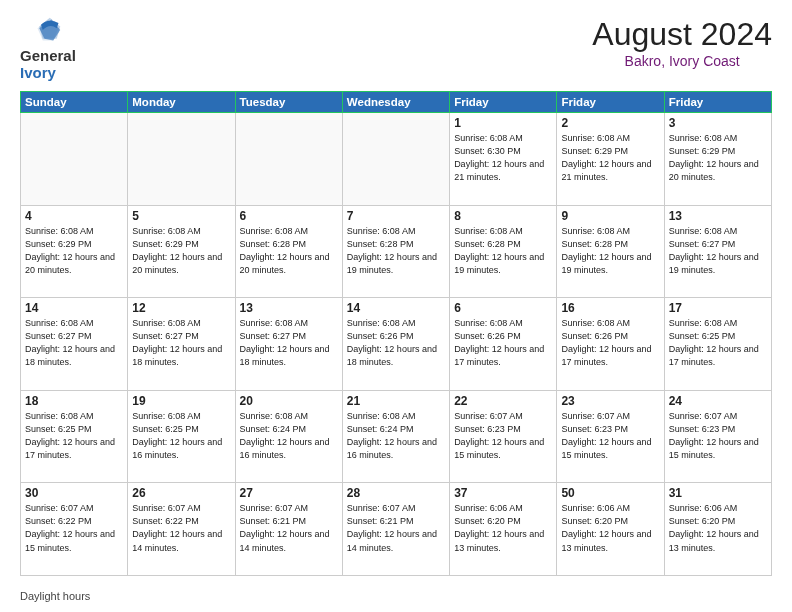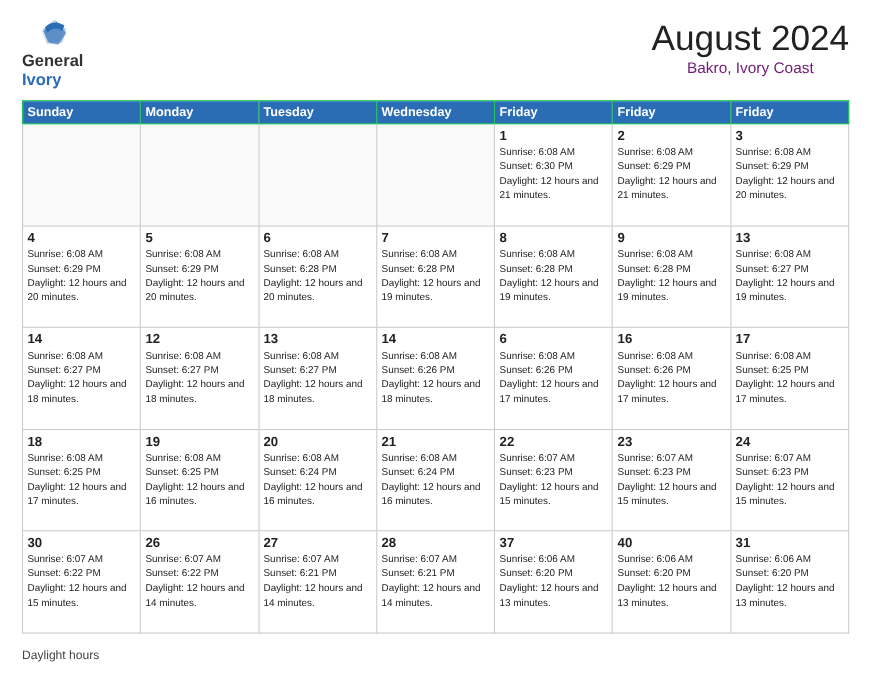--- a/index.html
+++ b/index.html
@@ -257,21 +257,21 @@
           </td>
           <td>
             <span class="day-num">28</span>
             <div class="day-info"><span>Sunrise: 6:07 AM</span><br><span>Sunset: 6:21 PM</span><br><span>Daylight: 12 hours and 14 minutes.</span></div>
           </td>
           <td>
             <span class="day-num">37</span>
             <div class="day-info"><span>Sunrise: 6:06 AM</span><br><span>Sunset: 6:20 PM</span><br><span>Daylight: 12 hours and 13 minutes.</span></div>
           </td>
           <td>
-            <span class="day-num">40</span>
+            <span class="day-num">50</span>
             <div class="day-info"><span>Sunrise: 6:06 AM</span><br><span>Sunset: 6:20 PM</span><br><span>Daylight: 12 hours and 13 minutes.</span></div>
           </td>
           <td>
             <span class="day-num">31</span>
             <div class="day-info"><span>Sunrise: 6:06 AM</span><br><span>Sunset: 6:20 PM</span><br><span>Daylight: 12 hours and 13 minutes.</span></div>
           </td>
         </tr>
       </tbody>
   </table>
 

